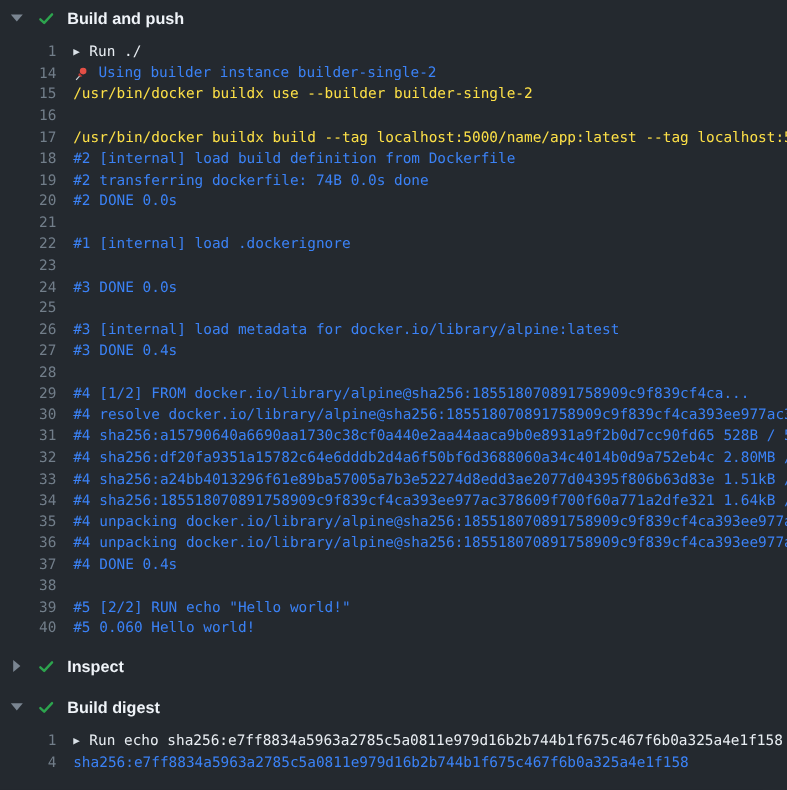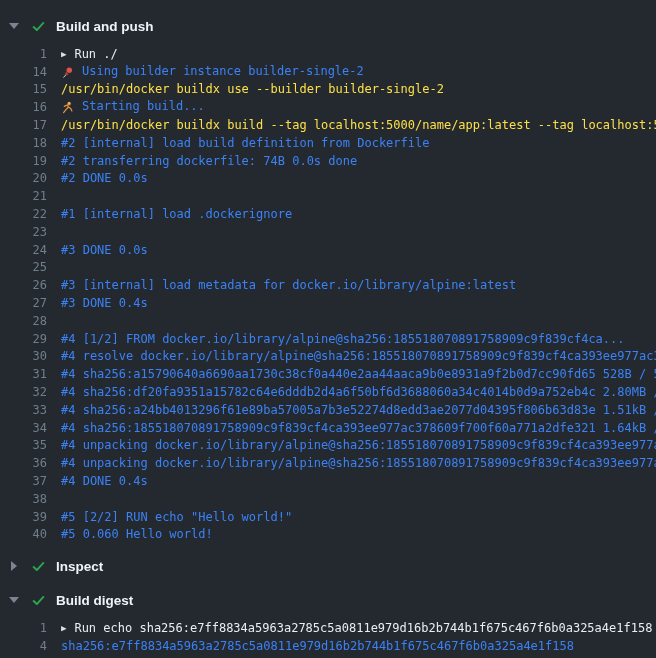--- a/index.html
+++ b/index.html
@@ -2,21 +2,21 @@
 <html><head>
 <meta charset="utf-8">
 <style>
   html, body { margin:0; padding:0; }
   body {
     width:656px; height:658px; overflow:hidden;
     background:#24292f;
     font-family:"DejaVu Sans Mono","Liberation Mono",monospace;
     -webkit-font-smoothing:antialiased;
   }
-  #log-root { padding-top:13px; }
+  #log-root { padding-top:2px; }
 
   
   .section-header {
     display:flex; align-items:center; height:26px;
     padding-left:8px; cursor:pointer;
   }
   .tri-wrap { width:11px; display:flex; justify-content:center; margin-right:12px; flex:none; }
   .tri-down {
     width:0; height:0;
     border-left:5px solid transparent; border-right:5px solid transparent;
@@ -71,24 +71,21 @@
         <span class="label">Build and push</span>
       </div>
       <div class="lines">
         <div class="line"><span class="ln">1</span><span class="txt run"><span class="arrow">▶</span><span class="t">Run ./</span></span></div>
         <div class="line"><span class="ln">14</span><span class="txt default"><span class="li-icon"><svg width="13" height="13" viewBox="0 0 16 16">
                 <line x1="3" y1="14.2" x2="7.4" y2="9.4" stroke="#cdd4db" stroke-width="1.2"></line>
                 <path d="M6 7.2 l3.4 3.4 -2.2 0.8 -2 -2 z" fill="#c23b33"></path>
                 <circle cx="10.2" cy="5.2" r="3.4" fill="#e34f46"></circle>
               </svg></span><span class="t">Using builder instance builder-single-2</span></span></div>
         <div class="line"><span class="ln">15</span><span class="txt command"><span class="t">/usr/bin/docker buildx use --builder builder-single-2</span></span></div>
-        <div class="line"><span class="ln">16</span><span class="txt default"><span class="li-icon"><svg width="13" height="13" viewBox="0 0 16 16">
-                <circle cx="10" cy="2.8" r="1.9" fill="#f2b05a"></circle>
-                <path d="M3.2 14.2 L6.8 9.8 M6.8 9.8 L9.2 7.4 L12 9.2 L13.4 12.2 M9.2 7.4 L7.6 4.9 L11.2 4.6 M7.6 4.9 L4 6.6" stroke="#e8963f" stroke-width="1.5" fill="none" stroke-linecap="round" stroke-linejoin="round"></path>
-              </svg></span><span class="t">Starting build...</span></span></div>
+        <div class="line"><span class="ln">16</span></div>
         <div class="line"><span class="ln">17</span><span class="txt command"><span class="t">/usr/bin/docker buildx build --tag localhost:5000/name/app:latest --tag localhost:50</span></span></div>
         <div class="line"><span class="ln">18</span><span class="txt default"><span class="t">#2 [internal] load build definition from Dockerfile</span></span></div>
         <div class="line"><span class="ln">19</span><span class="txt default"><span class="t">#2 transferring dockerfile: 74B 0.0s done</span></span></div>
         <div class="line"><span class="ln">20</span><span class="txt default"><span class="t">#2 DONE 0.0s</span></span></div>
         <div class="line"><span class="ln">21</span><span class="txt blank"><span class="t"></span></span></div>
         <div class="line"><span class="ln">22</span><span class="txt default"><span class="t">#1 [internal] load .dockerignore</span></span></div>
         <div class="line"><span class="ln">23</span></div>
         <div class="line"><span class="ln">24</span><span class="txt default"><span class="t">#3 DONE 0.0s</span></span></div>
         <div class="line"><span class="ln">25</span><span class="txt blank"><span class="t"></span></span></div>
         <div class="line"><span class="ln">26</span><span class="txt default"><span class="t">#3 [internal] load metadata for docker.io/library/alpine:latest</span></span></div>

